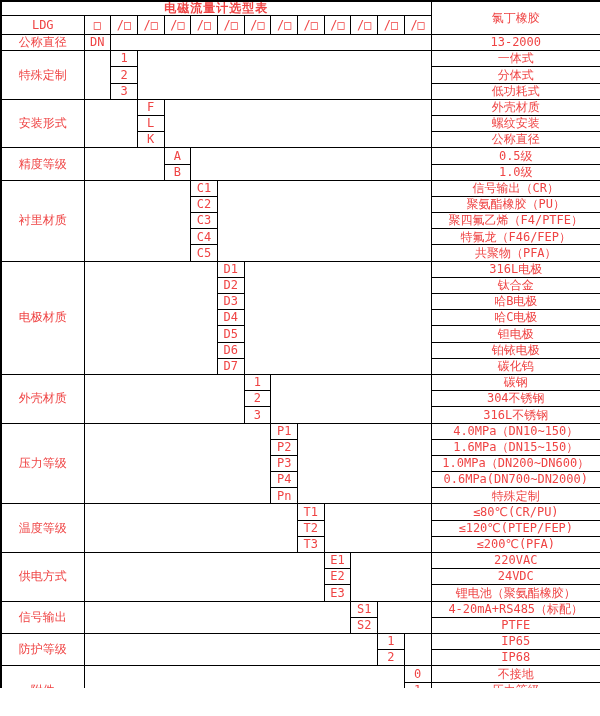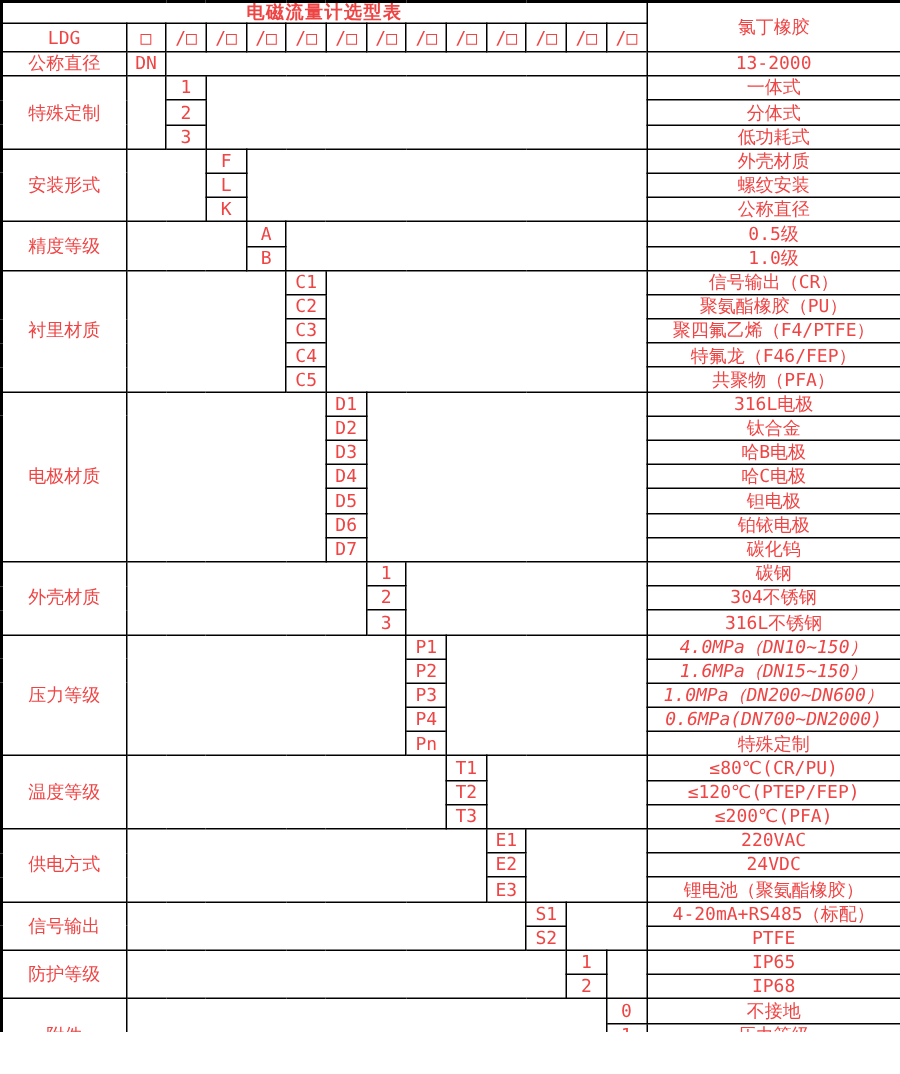--- a/index.html
+++ b/index.html
@@ -22,21 +22,21 @@
   tr.row-title{height:14px;}
   tr.row-ldg{height:19px;}
   tr.row-data{height:16px;}
   td.title-cell{font-size:13px;font-weight:bold;letter-spacing:1px;}
   td.function-header{font-size:13px;}
   td.label-cell{font-size:13px;}
   td.ldg-cell{text-align:left;padding-left:7px;font-size:13px;}
   td.box-cell{font-size:13px;}
   td.code-cell{font-size:12px;}
   td.desc-cell{font-size:12px;}
-  td.desc-left{text-align:left;padding-left:2px;font-style:italic;}
+  td.desc-left{text-align:left;padding-left:2px;}
   td.cat-top{border-top:2px solid #000;}
 </style>
 </head>
 <body>
 
 <div class="wrap">
   <table class="sel" id="sel-table">
     <colgroup id="sel-cols">
         <col style="width: 83px;">
         <col style="width: 26.7px;">

